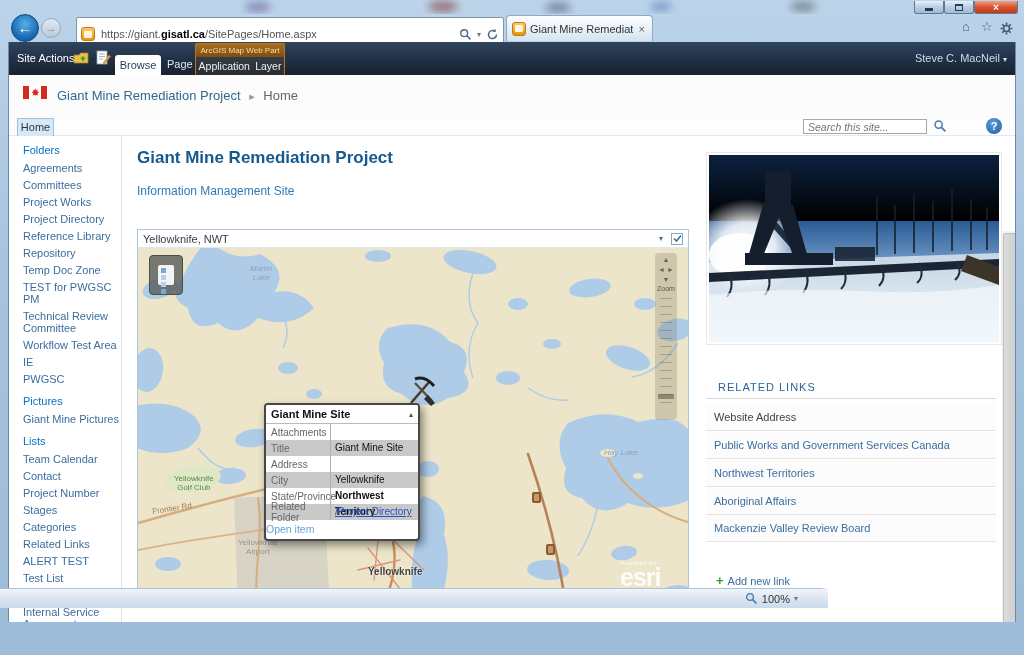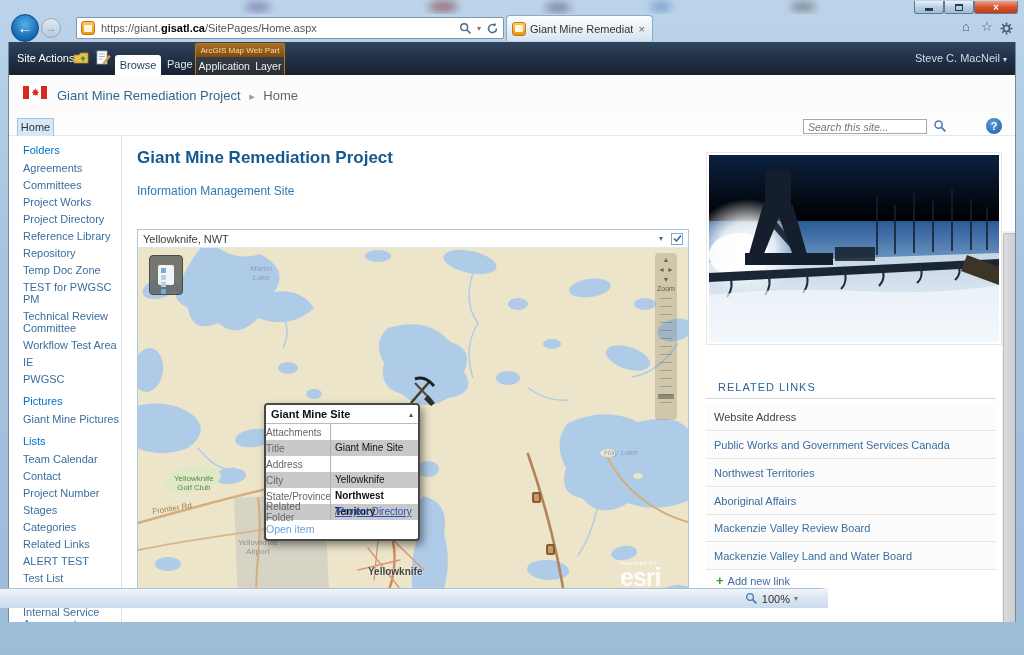--- a/index.html
+++ b/index.html
@@ -22,21 +22,21 @@
 
   
   #navrow { left:0; top:14px; width:1024px; height:28px; }
   #backbtn { left:11px; top:0px; width:28px; height:28px; border-radius:50%;
     background:radial-gradient(circle at 50% 35%,#57b0e8,#1c6fb5 60%,#0d5494); border:1px solid #0a4a86;
     color:#fff; font-size:15px; font-weight:bold; text-align:center; line-height:26px; }
   #fwdbtn { left:41px; top:4px; width:20px; height:20px; border-radius:50%;
     background:linear-gradient(#dfe9f2,#b9c9d8); border:1px solid #93a9bd; color:#7d93a8;
     font-size:11px; text-align:center; line-height:18px; }
   #addressbar { left:76px; top:3px; width:428px; height:22px; background:#fff;
-    border:1px solid #7d95ad; border-radius:2px; display:flex; align-items:center; padding:10px 4px; }
+    border:1px solid #7d95ad; border-radius:2px; display:flex; align-items:center; padding:16px 4px; }
   .favicon { width:14px; height:14px; border-radius:3px;
     background:linear-gradient(#ffc769,#e8960f); border:1px solid #c07d10; flex:none;
     display:flex; align-items:center; justify-content:center; }
   .favicon i { width:8px; height:7px; background:#fff6e0; border-radius:1px; display:block; }
   #urltext { font-size:11px; color:#555; margin-left:6px; white-space:nowrap; overflow:hidden; flex:1; }
   #urltext b { color:#000; }
   .addr-icons { display:flex; align-items:center; gap:5px; color:#3a6ea5; }
   .caret { font-size:8px; color:#777; }
   #tab { left:506px; top:1px; width:147px; height:26px;
     background:linear-gradient(#fdfeff,#eaf2f9 45%,#d5e4f0); border:1px solid #8fa9c0; border-bottom:none;
@@ -128,21 +128,21 @@
   #esrilogo .big { font-size:25px; font-weight:bold; line-height:22px; letter-spacing:-1px; }
 
   
   #popup { left:126px; top:155px; width:156px; background:#fff; border:2px solid #474747;
     border-radius:4px; box-shadow:3px 4px 9px rgba(0,0,0,0.45); overflow:hidden; }
   #popup-head { height:19px; background:#fff; border-bottom:1px solid #bbb; display:flex; align-items:center; padding:0 5px; }
   #popup-title { font-size:11px; font-weight:bold; color:#0f0f0f; flex:1; }
   #popup-collapse { font-size:8px; color:#555; }
   .prow { display:flex; height:16px; align-items:center; }
   .prow:nth-child(even) { background:#c9c9c9; }
-  .plabel { width:64px; font-size:10px; color:#666; flex:none; }
+  .plabel { width:64px; font-size:10px; color:#666; padding-left:5px; flex:none; }
   .pval { flex:1; font-size:10px; color:#111; border-left:1px solid #b0b0b0; padding-left:4px; height:16px; line-height:16px; }
   .pval.bold { font-weight:bold; }
   .pval a { color:#2a52be; font-weight:normal; }
   #popup-foot { font-size:10.5px; color:#69a3d9; padding:3px 5px 4px 0; }
 
   
   #rightcol { left:689px; top:0; width:300px; height:486px; }
   #photo { left:8px; top:16px; width:296px; height:193px; background:#fff; padding:2px; border:1px solid #e8e8e8; }
   #rl-head { left:20px; top:245px; font-size:11px; color:#2a6496; letter-spacing:1px; }
   #rl-rule { left:8px; top:262px; width:290px; height:1px; background:#d8d8d8; }
@@ -542,23 +542,20 @@
           </div>
         <div class="rl-row" style="top:324px">
             <a href="#">Northwest Territories</a>
           </div>
         <div class="rl-row" style="top:352px">
             <a href="#">Aboriginal Affairs</a>
           </div>
         <div class="rl-row" style="top:379px">
             <a href="#">Mackenzie Valley Review Board</a>
           </div>
-        <div class="rl-row" style="top:407px">
-            <a href="#">Mackenzie Valley Land and Water Board</a>
-          </div>
         <div id="addlink" class="abs">
           <span class="plus">+</span><span>Add new link</span>
         </div>
       </div>
 
       <div id="pagescroll" class="abs">
         <div class="thumb"></div>
 
       </div>
     </div>

